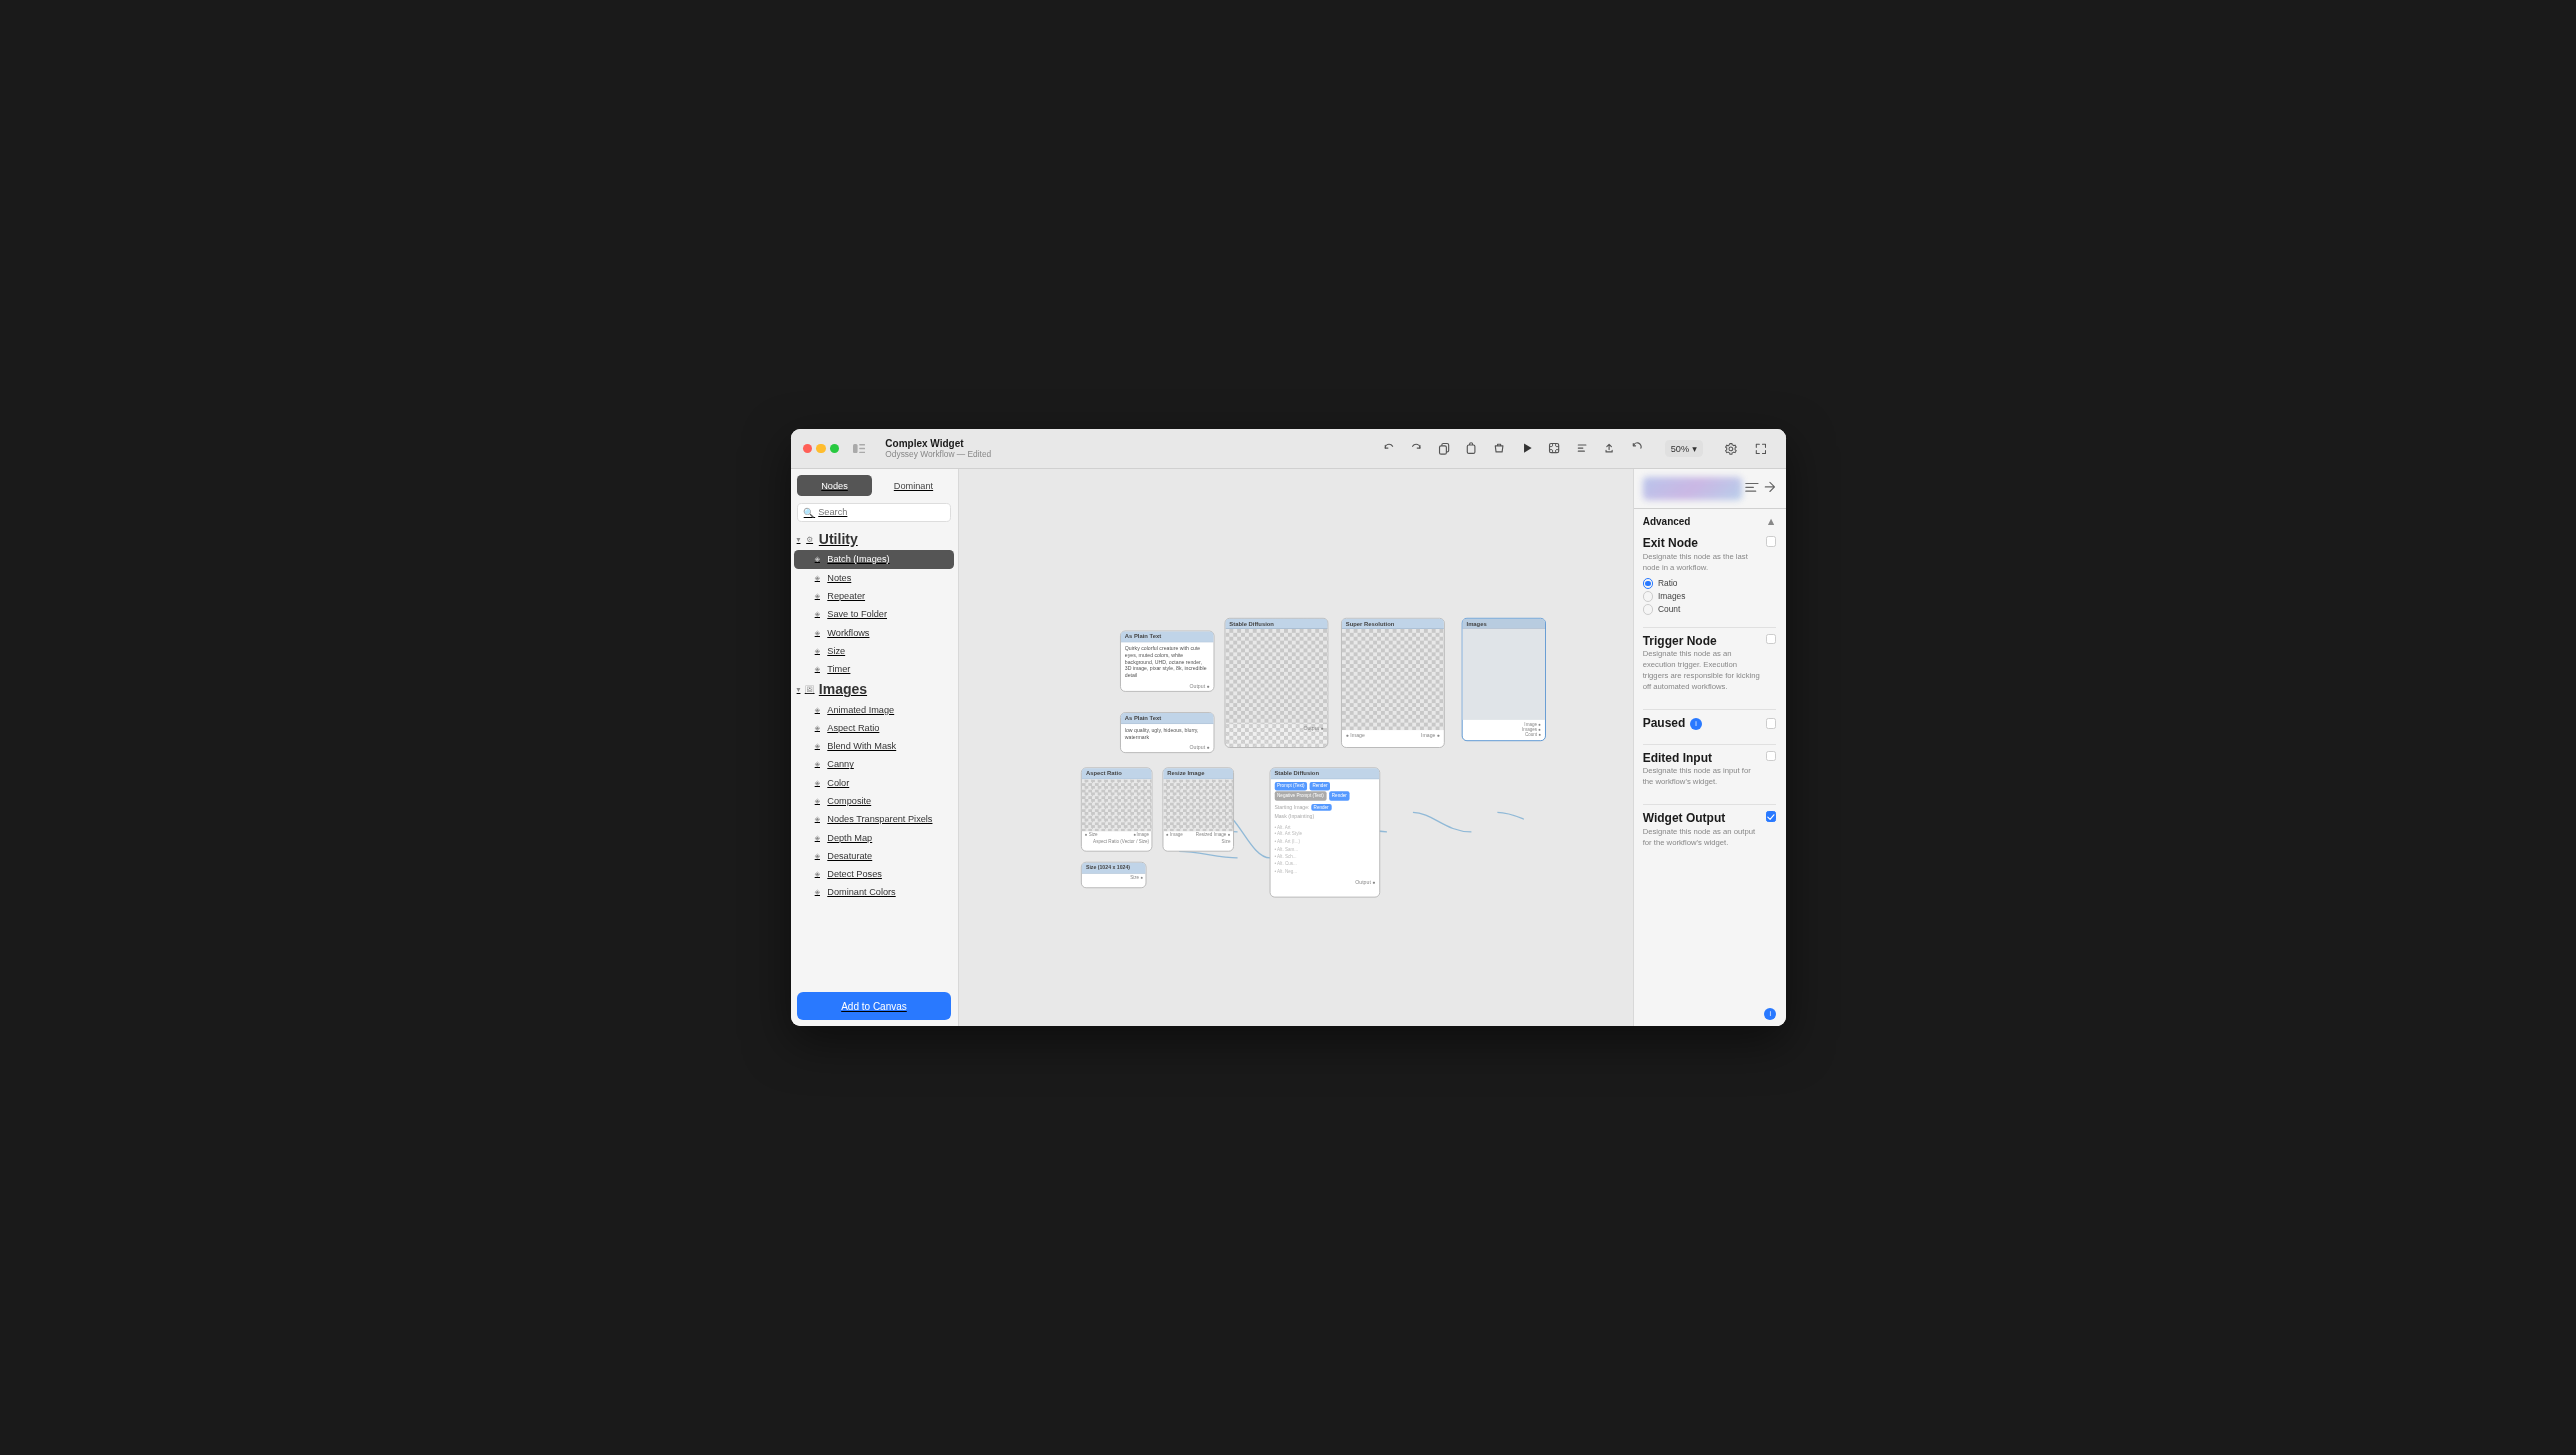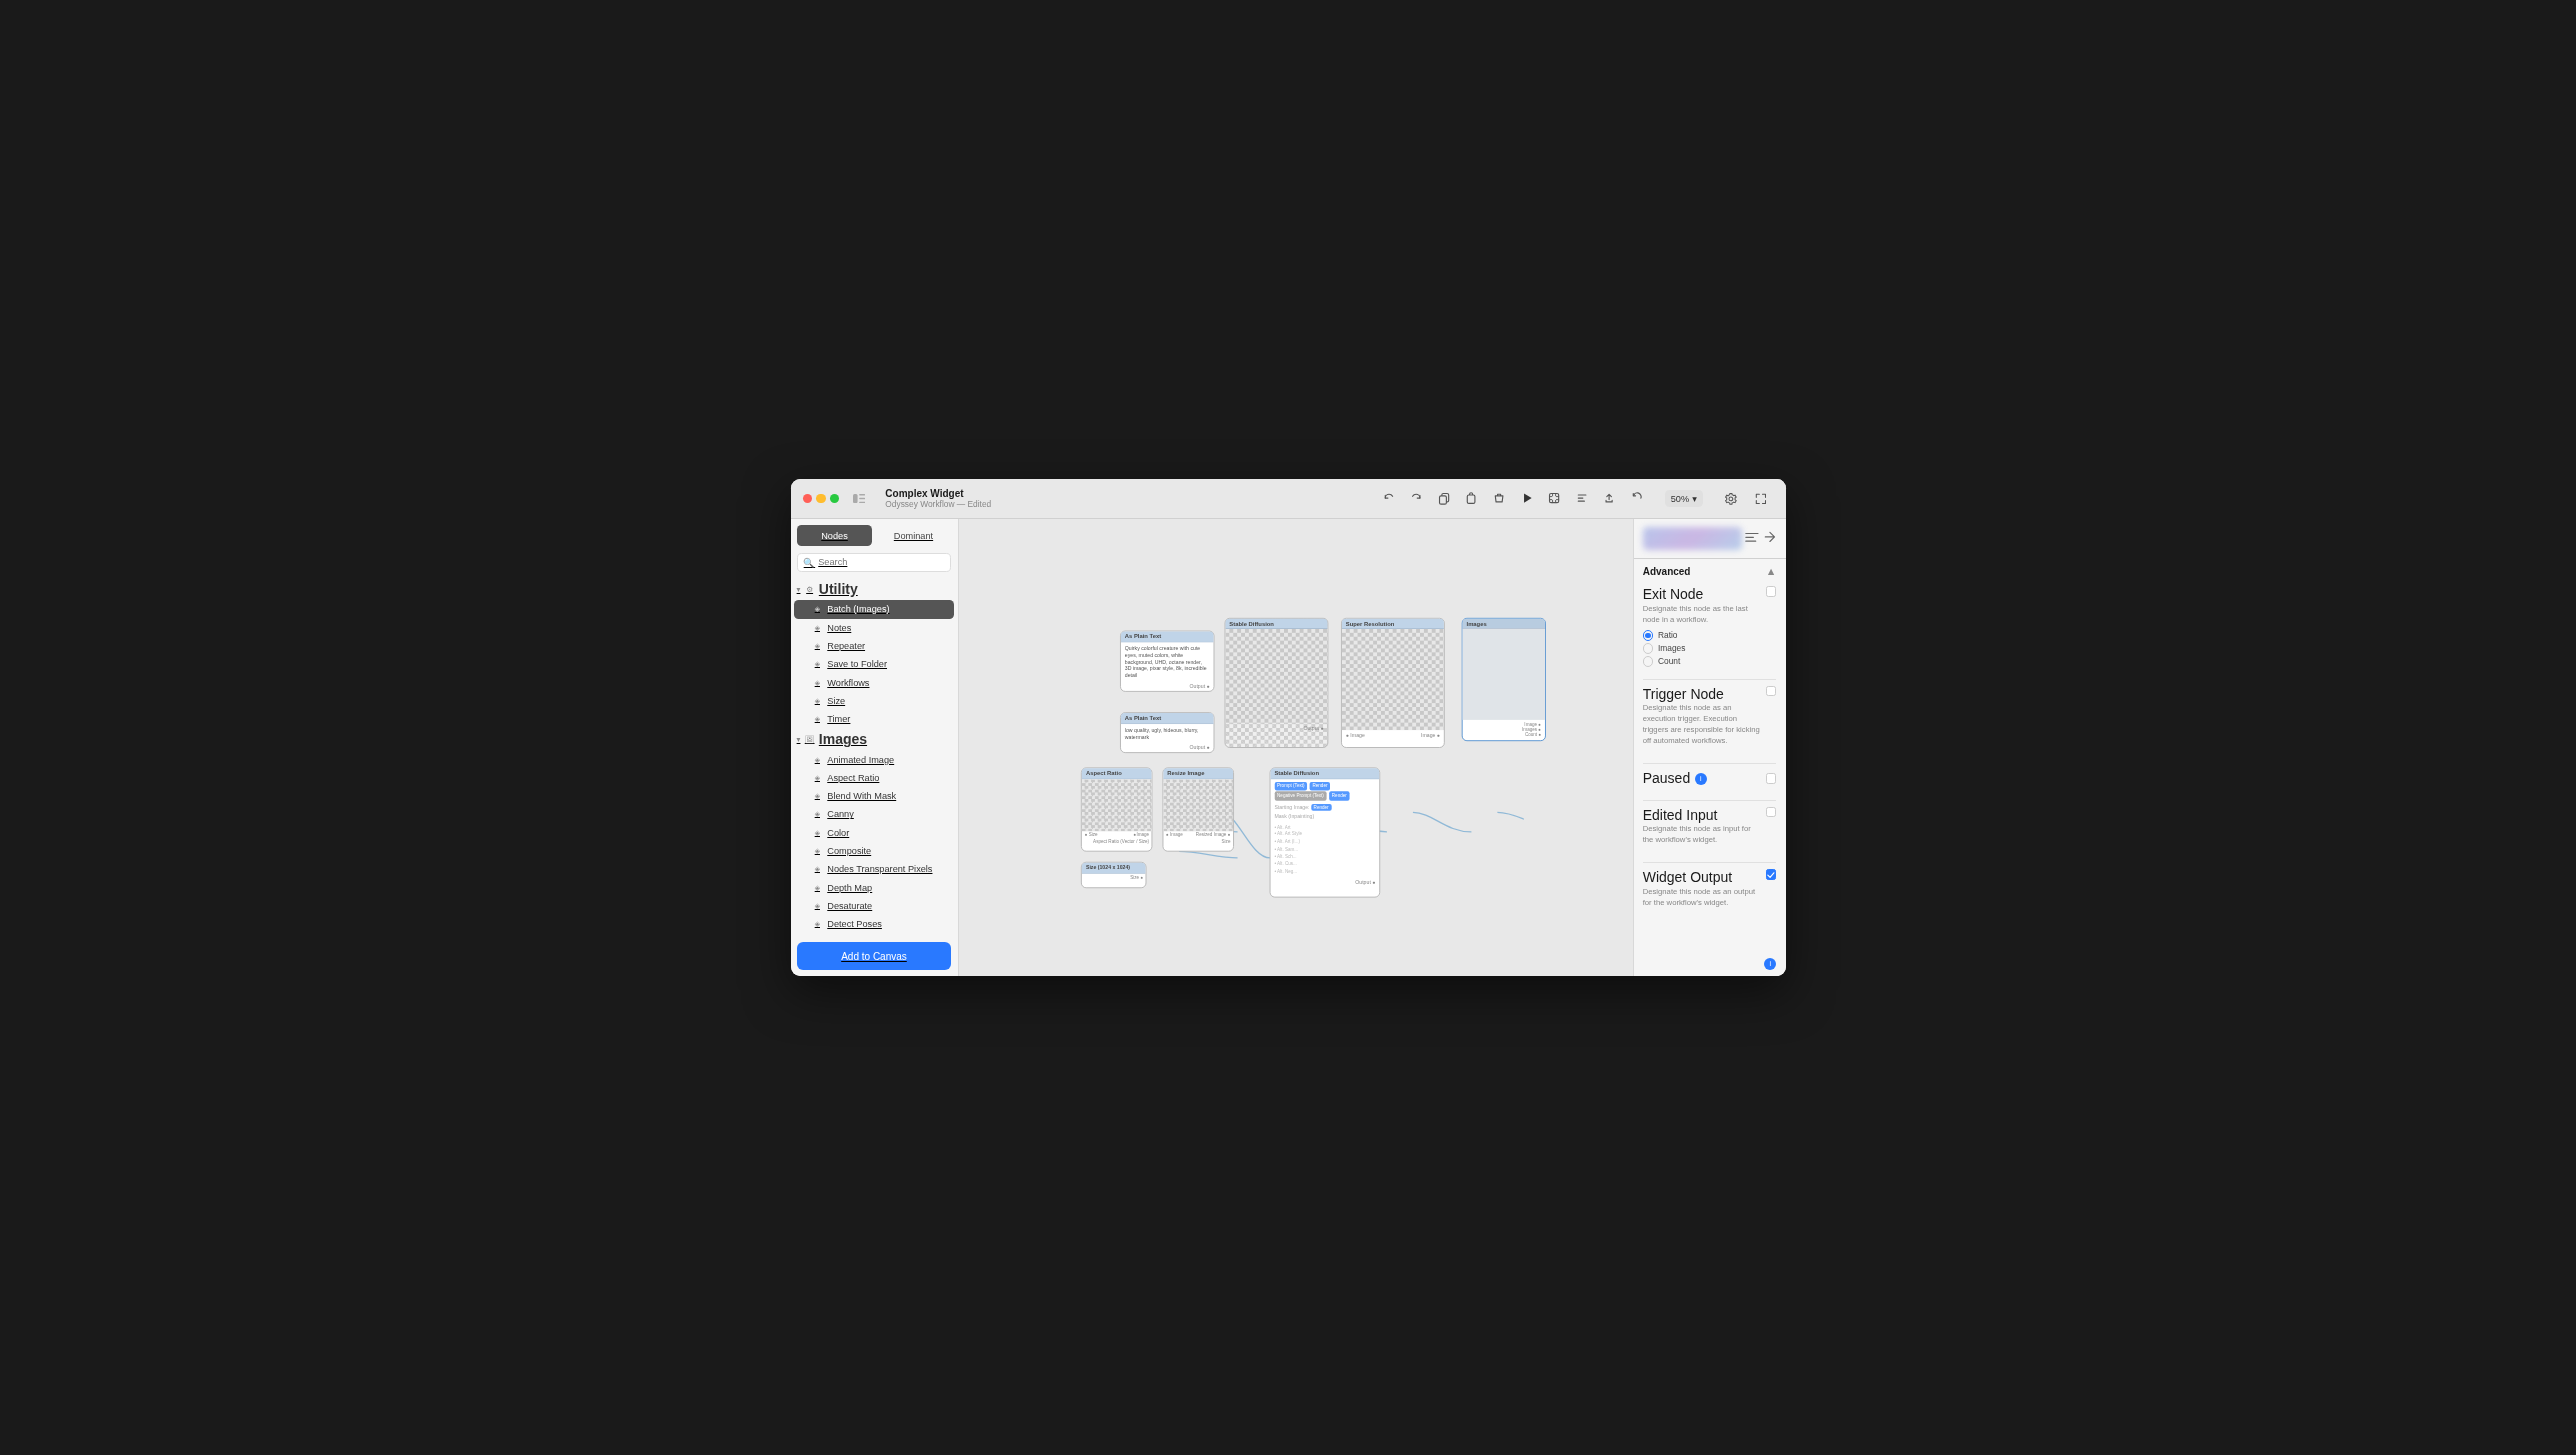--- a/index.html
+++ b/index.html
@@ -6,21 +6,21 @@
     body {
       background: #1a1a1a;
       display: flex;
       justify-content: center;
       align-items: center;
       min-height: 100vh;
       font-family: -apple-system, BlinkMacSystemFont, 'SF Pro Text', 'Helvetica Neue', sans-serif;
     }
     .window {
       width: 995px;
-      height: 497px;
+      height: 597px;
       background: #f0f0f0;
       border-radius: 9.2px;
       overflow: hidden;
       display: flex;
       flex-direction: column;
       box-shadow: 0 15.3px 46px rgba(0,0,0,0.5);
     }
     
     .titlebar {
       height: 40px;
@@ -362,22 +362,22 @@
     }
     .advanced-collapse {
       color: #888;
       cursor: pointer;
       font-size: 10.7px;
     }
     .option-group {
       margin-bottom: 12.2px;
     }
     .option-title {
-      font-size: 14px;
-      font-weight: 400;
+      font-size: 12px;
+      font-weight: 700;
       color: #1a1a1a;
       margin-bottom: 1.5px;
     }
     .option-desc {
       font-size: 7.7px;
       color: #888;
       line-height: 1.4;
       margin-bottom: 4.6px;
     }
     .checkbox {

